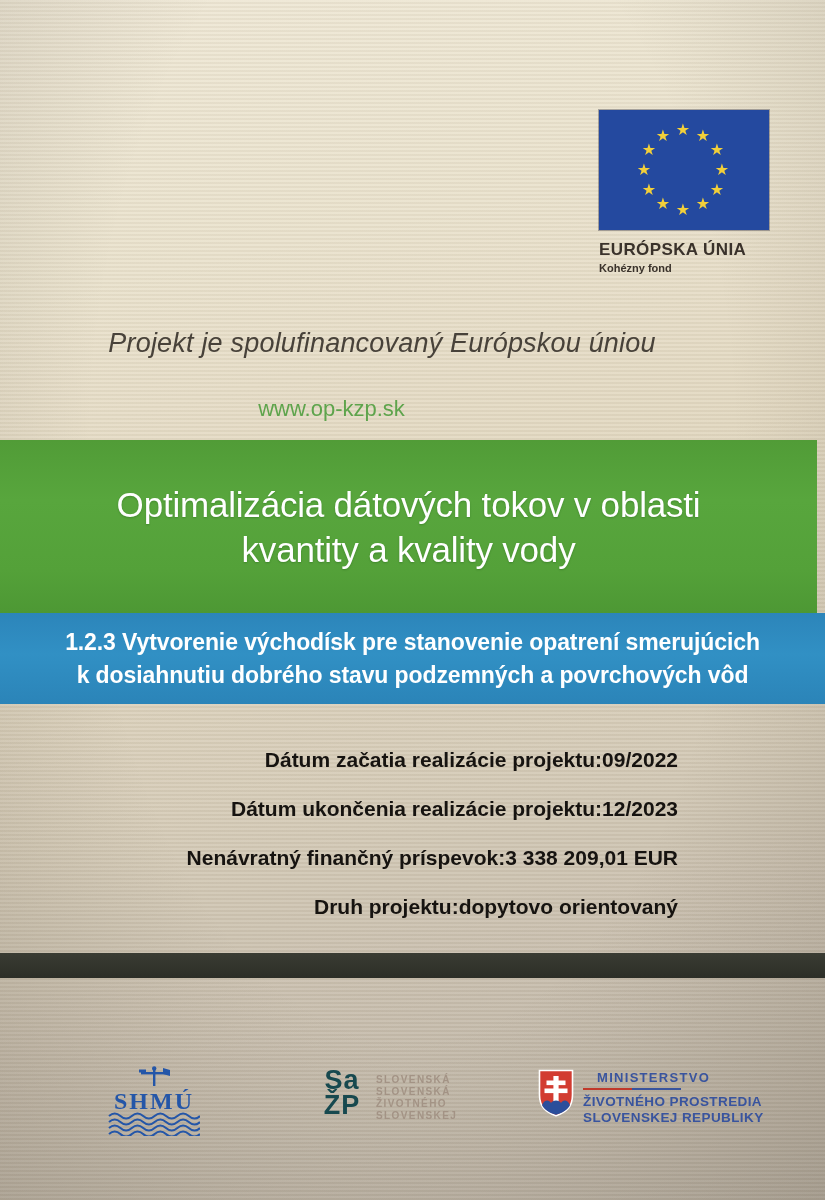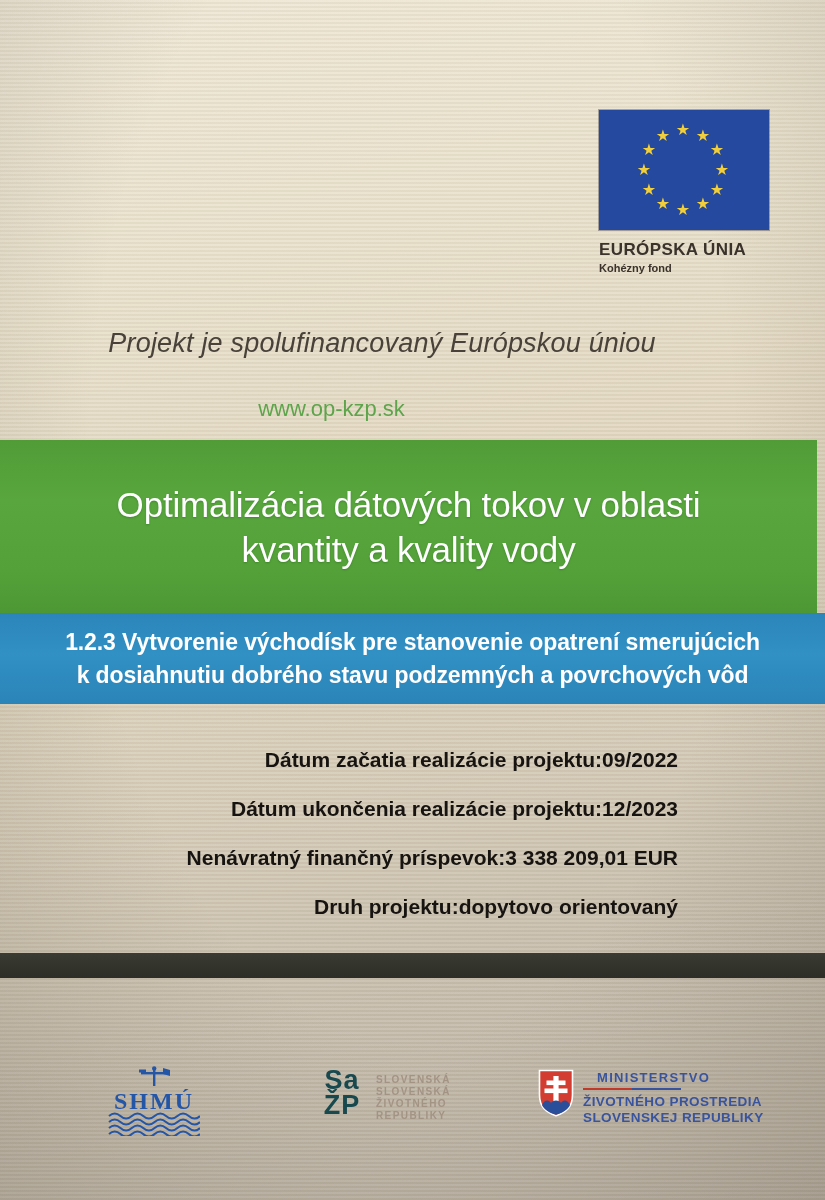--- a/index.html
+++ b/index.html
@@ -145,21 +145,21 @@
 
   <div class="abs sazp">
     <div class="sazp-mono">
       <div>Sa</div>
       <div>ŽP</div>
     </div>
     <div class="sazp-text">
       <div>SLOVENSKÁ</div>
       <div>SLOVENSKÁ</div>
       <div>ŽIVOTNÉHO</div>
-      <div>REPUBLIKY</div>
+      <div>SLOVENSKEJ</div>
     </div>
   </div>
 
   <div class="abs ministry">
     <svg width="36" height="50" viewBox="0 0 36 48">
       <path d="M1.5 1.5 H34.5 V26 C34.5 39 27 43.5 18 46.8 C9 43.5 1.5 39 1.5 26 Z" fill="#d23c31" stroke="#fff" stroke-width="1.6"></path>
       <rect x="15.4" y="7" width="5.2" height="27" fill="#fff"></rect>
       <rect x="8.5" y="11.5" width="19" height="4.6" fill="#fff"></rect>
       <rect x="6.5" y="19.5" width="23" height="4.6" fill="#fff"></rect>
       <path d="M4 36 C6.5 30.5 11 30.5 13 34 C14.5 30.5 21.5 30.5 23 34 C25 30.5 29.5 30.5 32 36 C30 41 24 43.8 18 45.8 C12 43.8 6 41 4 36 Z" fill="#2b4e9b"></path>

